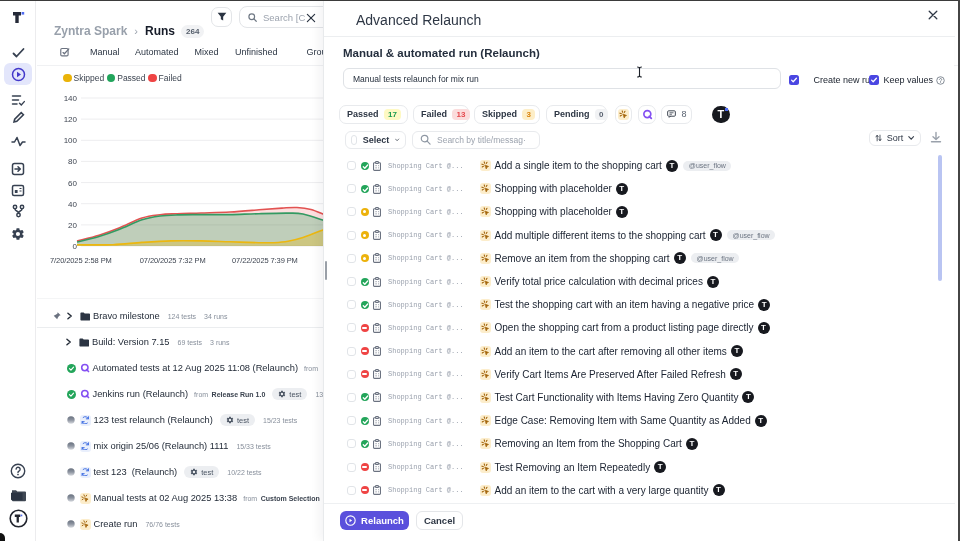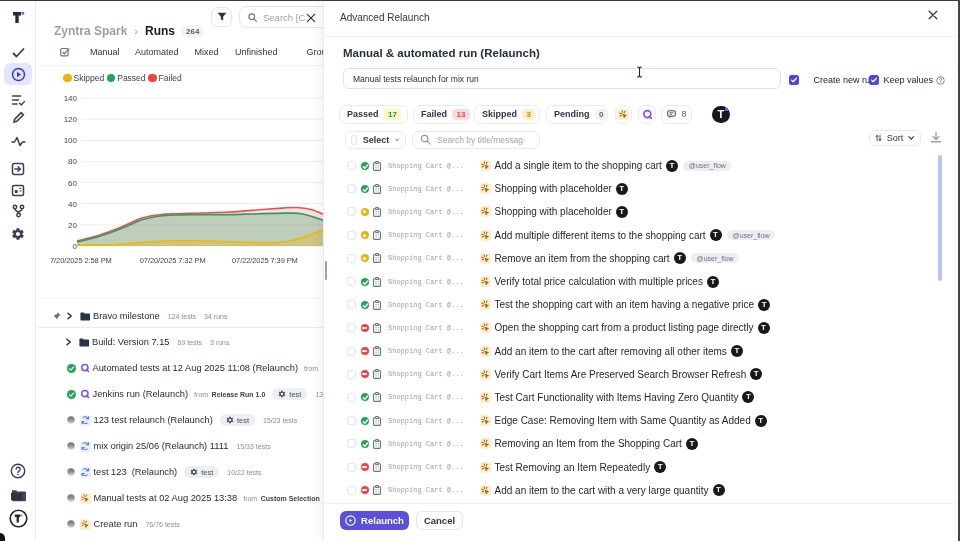--- a/index.html
+++ b/index.html
@@ -40,21 +40,21 @@
 
 #runs { position:absolute; left:37px; top:303px; width:287px; height:238px; z-index:1; font-size:9.3px; color:#1d2633; overflow:hidden; }
 .runrow { position:relative; height:26px; display:flex; align-items:center; white-space:nowrap; }
 .runrow .meta { color:#878f9b; font-size:7px; margin-left:8px; }
 .runrow .from { color:#878f9b; font-size:7px; margin-left:6px; }
 .runrow .src { font-size:7px; color:#3c4450; font-weight:700; margin-left:3.5px; }
 .pill { background:#eceef1; border-radius:7px; color:#4b5563; font-size:7.5px; padding:1.5px 6px; display:inline-flex; align-items:center; margin-left:7px; }
 
 
 #modal { position:absolute; left:323px; top:1px; width:631px; height:540px; background:#fff; border-left:1px solid #e8eaec; box-shadow:-4px 0 10px rgba(20,24,40,.05); z-index:40; }
-#mhead-t { position:absolute; left:16px; top:11px; font-size:10px; color:#2e3745; }
+#mhead-t { position:absolute; left:32px; top:11px; font-size:14px; color:#2e3745; }
 #mhead-x { position:absolute; left:604px; top:9px; color:#2e3745; display:flex; }
 #mhead-line { position:absolute; left:0; top:35px; width:631px; height:1px; background:#eceef0; }
 #mtitle { position:absolute; left:19px; top:46px; font-size:11.5px; font-weight:700; color:#252f3e; }
 #minput { position:absolute; left:19px; top:67px; width:438px; height:21px; border:1px solid #dfe2e6; border-radius:6px; font-size:8.5px; color:#1f2937; display:flex; align-items:center; padding-left:9px; }
 .ck { width:9.5px; height:9.5px; background:#4a46e2; border-radius:2.5px; display:inline-block; position:relative; flex:none; }
 .ckrow { position:absolute; top:74px; display:flex; align-items:center; font-size:9px; color:#19202c; white-space:nowrap; }
 .chip { position:absolute; top:104px; height:18.5px; border:1px solid #e8eaed; border-radius:7px; display:flex; align-items:center; font-size:9px; color:#2e3745; font-weight:700; padding:0 7px; justify-content:space-between; }
 .cbadge { font-size:8px; font-weight:700; border-radius:4px; padding:1px 4.5px; margin-left:5px; }
 #selectbtn { position:absolute; left:20.5px; top:130px; width:61px; height:17.5px; border:1px solid #e8eaed; border-radius:6px; display:flex; align-items:center; font-size:9px; color:#2e3745; font-weight:700; padding:0 5px; }
 #msearch { position:absolute; left:88px; top:130px; width:128px; height:17.5px; border:1px solid #e8eaed; border-radius:6px; display:flex; align-items:center; font-size:8.5px; color:#9ca3ae; padding-left:7px; }
@@ -680,21 +680,21 @@
           </span>
           <span class="mono">Shopping Cart @...</span>
           <span class="cur">
             <span class="curbox">
               <svg width="9" height="9" viewBox="0 0 12 12" fill="none" stroke="#a16207" stroke-width="1.4" stroke-linecap="round">
                 <path d="M5.5 5.5l4.5 1.8-2 .8-.8 2z" fill="#a16207" stroke-width="1"></path>
                 <path d="M1.2 4.2l1.8.6M4.2 1.2l.6 1.8M1.6 8l1.6-1M8 1.6l-1 1.6"></path>
               </svg>
             </span>
           </span>
-          <span class="ttl">Verify total price calculation with multiple prices</span>
+          <span class="ttl">Verify total price calculation with decimal prices</span>
           <span class="tbadge">T</span>
         </div>
     <div class="mrow">
           <span class="cb"></span>
           <span class="st g">
             <svg width="9" height="9" viewBox="0 0 9 9" style="position:absolute;left:0;top:0">
               <path d="M2.3 4.8l1.5 1.5 2.9-3.3" stroke="#fff" stroke-width="1.3" fill="none" stroke-linecap="round" stroke-linejoin="round"></path>
             </svg>
           </span>
           <span class="clip">
@@ -778,21 +778,21 @@
           </span>
           <span class="mono">Shopping Cart @...</span>
           <span class="cur">
             <span class="curbox">
               <svg width="9" height="9" viewBox="0 0 12 12" fill="none" stroke="#a16207" stroke-width="1.4" stroke-linecap="round">
                 <path d="M5.5 5.5l4.5 1.8-2 .8-.8 2z" fill="#a16207" stroke-width="1"></path>
                 <path d="M1.2 4.2l1.8.6M4.2 1.2l.6 1.8M1.6 8l1.6-1M8 1.6l-1 1.6"></path>
               </svg>
             </span>
           </span>
-          <span class="ttl">Verify Cart Items Are Preserved Search Browser Refresh</span>
+          <span class="ttl">Verify Cart Items Are Preserved After Failed Refresh</span>
           <span class="tbadge">T</span>
         </div>
     <div class="mrow">
           <span class="cb"></span>
           <span class="st g">
             <svg width="9" height="9" viewBox="0 0 9 9" style="position:absolute;left:0;top:0">
               <path d="M2.3 4.8l1.5 1.5 2.9-3.3" stroke="#fff" stroke-width="1.3" fill="none" stroke-linecap="round" stroke-linejoin="round"></path>
             </svg>
           </span>
           <span class="clip">

